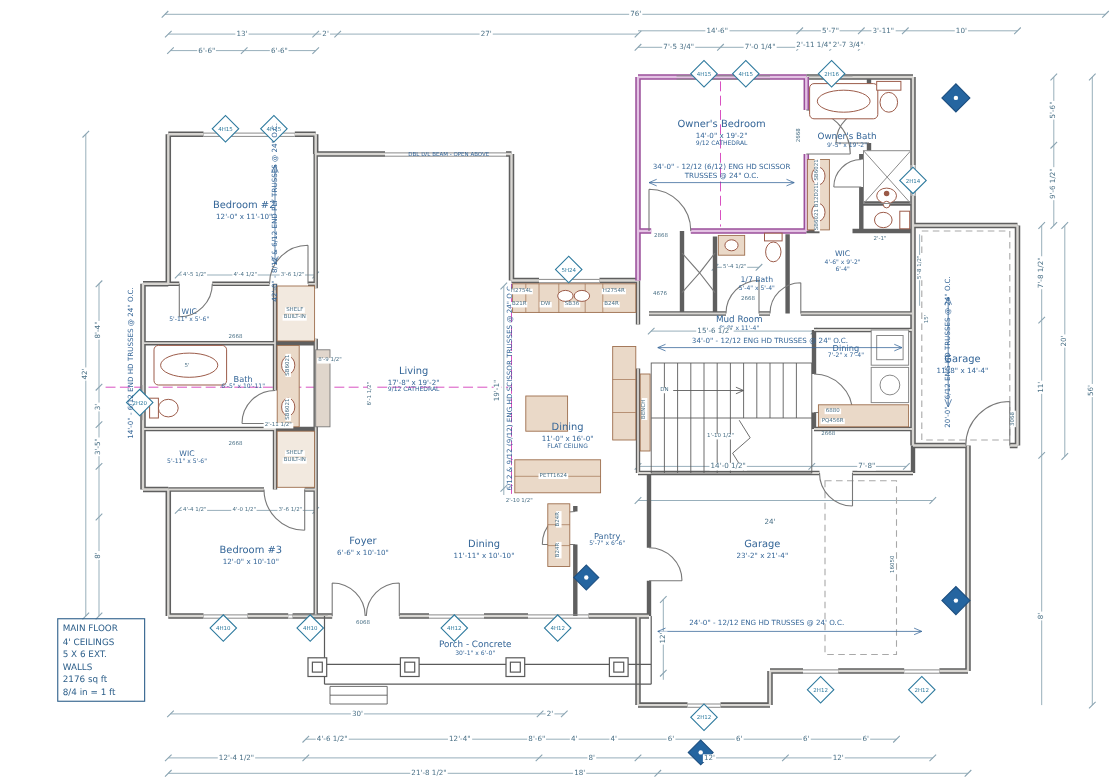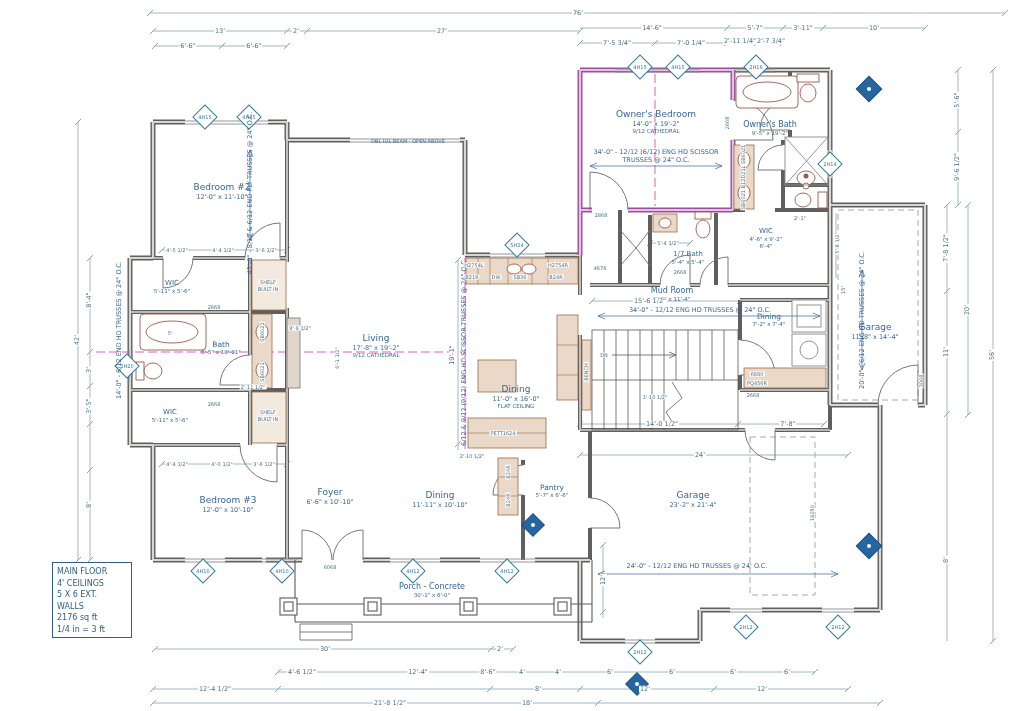--- a/index.html
+++ b/index.html
@@ -440,21 +440,21 @@
 
   <div class="lbl tiny" style="left:177px;top:250px">4'-5 1/2"</div>
   <div class="lbl tiny" style="left:223px;top:250px">4'-4 1/2"</div>
   <div class="lbl tiny" style="left:266px;top:250px">3'-6 1/2"</div>
   <div class="lbl tiny" style="left:177px;top:464px">4'-4 1/2"</div>
   <div class="lbl tiny" style="left:222px;top:464px">4'-0 1/2"</div>
   <div class="lbl tiny" style="left:264px;top:464px">3'-6 1/2"</div>
   <div class="lbl" style="left:650px;top:301px">15'-6 1/2"</div>
   <div class="lbl" style="left:662px;top:424px">14'-0 1/2"</div>
   <div class="lbl" style="left:788px;top:424px">7'-8"</div>
-  <div class="lbl" style="left:700px;top:455px">24'</div>
+  <div class="lbl" style="left:700px;top:475px">24'</div>
   <div class="lbl rot" style="left:603px;top:580px">12'</div>
   <div class="lbl rot" style="left:452px;top:355px">19'-1"</div>
   <div class="lbl tiny" style="left:300px;top:328px">8'-9 1/2"</div>
   <div class="lbl rot tiny" style="left:337px;top:358px">6'-1 1/2"</div>
   <div class="lbl tiny" style="left:668px;top:243px">5'-4 1/2"</div>
   <div class="lbl tiny" style="left:800px;top:218px">2'-1"</div>
   <div class="lbl tiny" style="left:472px;top:456px">2'-10 1/2"</div>
   <div class="lbl tiny" style="left:655px;top:397px">1'-10 1/2"</div>
   <div class="lbl tiny" style="left:170px;top:333px">5'</div>
   <div class="lbl tiny" style="left:253px;top:387px">2'-11 1/2"</div>
@@ -490,16 +490,16 @@
   <div class="lbl tiny" style="left:268px;top:419px">BUILT-IN</div>
   <div class="lbl tiny rot" style="left:586px;top:372px">BENCH</div>
   <div class="lbl tiny" style="left:604px;top:355px">DN</div>
 
   <div class="titleblock">
     <div>MAIN FLOOR</div>
     <div>4' CEILINGS</div>
     <div>5 X 6 EXT.</div>
     <div>WALLS</div>
     <div>2176 sq ft</div>
-    <div>1/4 in = 3 ft</div>
+    <div>8/4 in = 1 ft</div>
   </div>
 </div>
 </div>
 
 </body></html>

